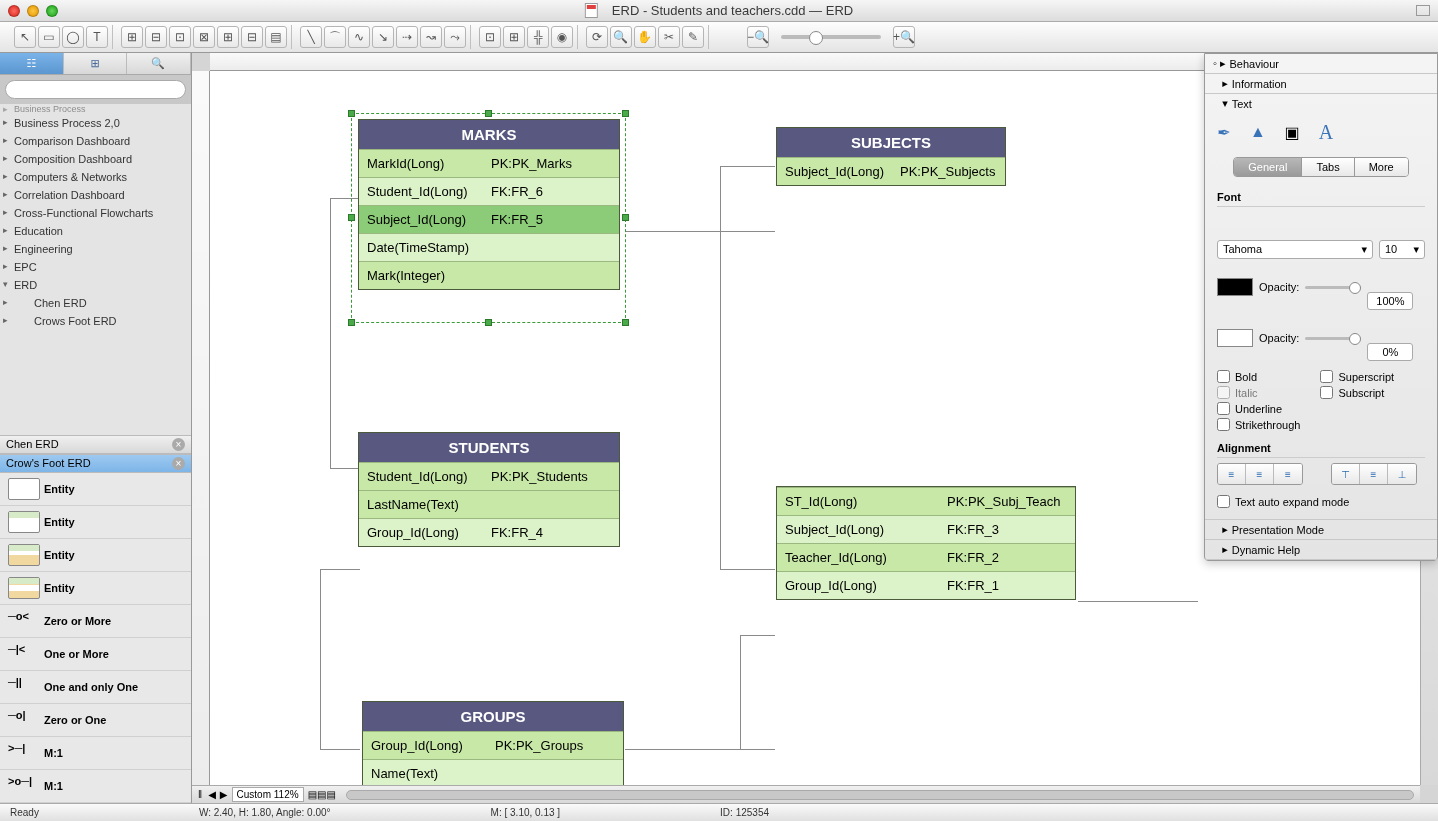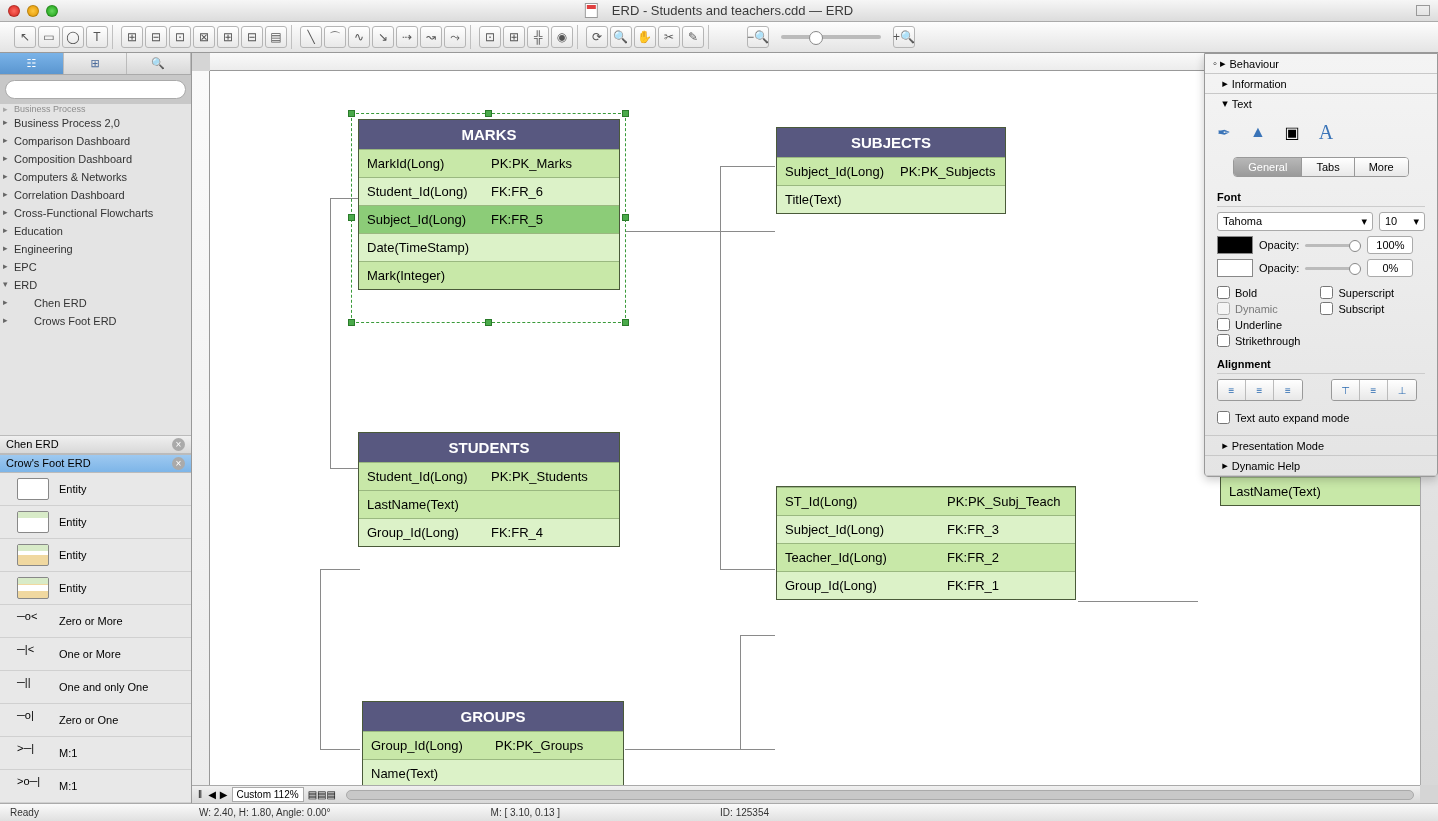--- a/index.html
+++ b/index.html
@@ -33,21 +33,21 @@
 .sb-search { padding:5px; background:#c8c8c8;}
 .sb-search input { width:100%; height:19px; border:1px solid #aaa; border-radius:10px; padding:0 8px 0 22px; font-size:11px; background:#fff;}
 .sb-list { flex:1; overflow:auto; font-size:11px;}
 .sb-item { padding:3px 6px 3px 14px; cursor:pointer; color:#333; position:relative;}
 .sb-item::before { content:"▸"; position:absolute; left:3px; font-size:9px; color:#666;}
 .sb-item.expanded::before { content:"▾";}
 .sb-sub { padding-left:30px; }
 .sb-tab-item { padding:2px 6px; background:linear-gradient(#f0f0f0,#d8d8d8); border-top:1px solid #bbb; border-bottom:1px solid #bbb; display:flex; align-items:center; justify-content:space-between;}
 .sb-tab-item.selected { background:linear-gradient(#9ec9f0,#7db5e8);}
 .close-x { width:13px; height:13px; border-radius:50%; background:#aaa; color:#fff; font-size:10px; display:flex; align-items:center; justify-content:center;}
-.stencil { display:flex; align-items:center; gap:10px; padding:5px 17px; border-bottom:1px solid #d0d0d0;}
+.stencil { display:flex; align-items:center; gap:4px; padding:5px 8px; border-bottom:1px solid #d0d0d0;font-weight:bold;}
 .stencil-icon { width:32px; height:22px; border:1px solid #888; background:#fff; border-radius:2px; position:relative;}
 .stencil-icon.hdr::before{content:""; position:absolute; top:0; left:0; right:0; height:6px; background:#d8ebc8;}
 
 
 .canvas-wrap { flex:1; position:relative; background:#d5d5d5; overflow:hidden;}
 .ruler-h { position:absolute; top:0; left:18px; right:18px; height:18px; background:linear-gradient(#fafafa,#ececec); border-bottom:1px solid #999;}
 .ruler-v { position:absolute; top:18px; left:0; bottom:18px; width:18px; background:linear-gradient(#fafafa,#ececec); border-right:1px solid #999;}
 .canvas { position:absolute; top:18px; left:18px; right:18px; bottom:18px; background:#fff; overflow:hidden;}
 .scroll-h { position:absolute; bottom:0; left:0; right:18px; height:18px; background:linear-gradient(#f0f0f0,#d8d8d8); border-top:1px solid #aaa; display:flex; align-items:center; font-size:10px; gap:4px; padding-left:4px;}
 .scroll-v { position:absolute; top:18px; right:0; bottom:18px; width:18px; background:linear-gradient(#f0f0f0,#d8d8d8); border-left:1px solid #aaa;}
@@ -71,21 +71,21 @@
 
 .right-panel { position:absolute; top:0; right:0; width:234px; background:linear-gradient(#f4f4f4,#e4e4e4); border:1px solid #999; border-radius:0 0 4px 4px; box-shadow:0 3px 10px rgba(0,0,0,.2); z-index:100;}
 .rp-section { border-bottom:1px solid #c8c8c8; }
 .rp-head { padding:3px 8px; font-size:11px; display:flex; align-items:center; gap:4px; cursor:pointer;}
 .rp-body { padding:8px 12px; font-size:11px;}
 .rp-tabs { display:flex; gap:0; margin:6px auto; width:fit-content; border:1px solid #999; border-radius:4px; overflow:hidden; font-size:11px;}
 .rp-tab { padding:3px 14px; background:linear-gradient(#fff,#e8e8e8); border-right:1px solid #999; cursor:pointer;}
 .rp-tab:last-child{border-right:none;}
 .rp-tab.active { background:linear-gradient(#b8b8b8,#9a9a9a); color:#fff;}
 .rp-row { display:flex; align-items:center; gap:6px; margin:5px 0;}
-.rp-sel { flex:1; border:1px solid #aaa; background:#fff; padding:2px 5px; border-radius:3px;}
+.rp-sel { flex:1; border:1px solid #aaa; background:#fff; padding:2px 5px; border-radius:3px;margin-top:28px;}
 .swatch { width:36px; height:18px; border:1px solid #888;}
 .mini-slider { width:56px; height:3px; background:#bbb; border-radius:2px; position:relative;}
 .mini-slider::after{content:"";position:absolute;right:0;top:-4px;width:10px;height:10px;background:#fff;border:1px solid #888;border-radius:50%;}
 .chk { display:flex; align-items:center; gap:5px; margin:3px 0;}
 .align-btns { display:flex; gap:0; border:1px solid #999; border-radius:3px; overflow:hidden;}
 .align-btn { width:28px; height:20px; background:linear-gradient(#fff,#e8e8e8); border-right:1px solid #bbb; display:flex; align-items:center; justify-content:center; font-size:10px;}
 .align-btn:last-child{border:none;}
 .icon-row { display:flex; gap:8px; padding:6px;}
 .icon-btn { width:26px; height:26px; display:flex; align-items:center; justify-content:center; font-size:16px;}
 
@@ -286,24 +286,20 @@
             <div class="entity-cell key"></div>
           </div>
       </div>
 
       <div class="entity" style="left:566px; top:56px; width:230px">
         <div class="entity-head">SUBJECTS</div>
         <div class="entity-row">
             <div class="entity-cell">Subject_Id(Long)</div>
             <div class="entity-cell key">PK:PK_Subjects</div>
           </div>
-        <div class="entity-row alt">
-            <div class="entity-cell">Title(Text)</div>
-            <div class="entity-cell key"></div>
-          </div>
       </div>
 
       <div class="entity" style="left:148px; top:361px; width:262px">
         <div class="entity-head">STUDENTS</div>
         <div class="entity-row">
             <div class="entity-cell">Student_Id(Long)</div>
             <div class="entity-cell key">PK:PK_Students</div>
           </div>
         <div class="entity-row">
             <div class="entity-cell">LastName(Text)</div>
@@ -416,21 +412,21 @@
             <div class="rp-sel" style="flex:0 0 46px; text-align:center">0%</div>
           </div>
           <div style="display:flex; gap:20px; margin-top:6px">
             <div>
               <div class="chk">
                   <input type="checkbox" style="">
                   <span>Bold</span>
                 </div>
               <div class="chk" style="opacity:.5">
                   <input type="checkbox" style="">
-                  <span>Dynamic</span>
+                  <span>Italic</span>
                 </div>
               <div class="chk">
                   <input type="checkbox" style="">
                   <span>Underline</span>
                 </div>
               <div class="chk">
                   <input type="checkbox" style="">
                   <span>Strikethrough</span>
                 </div>
             </div>

